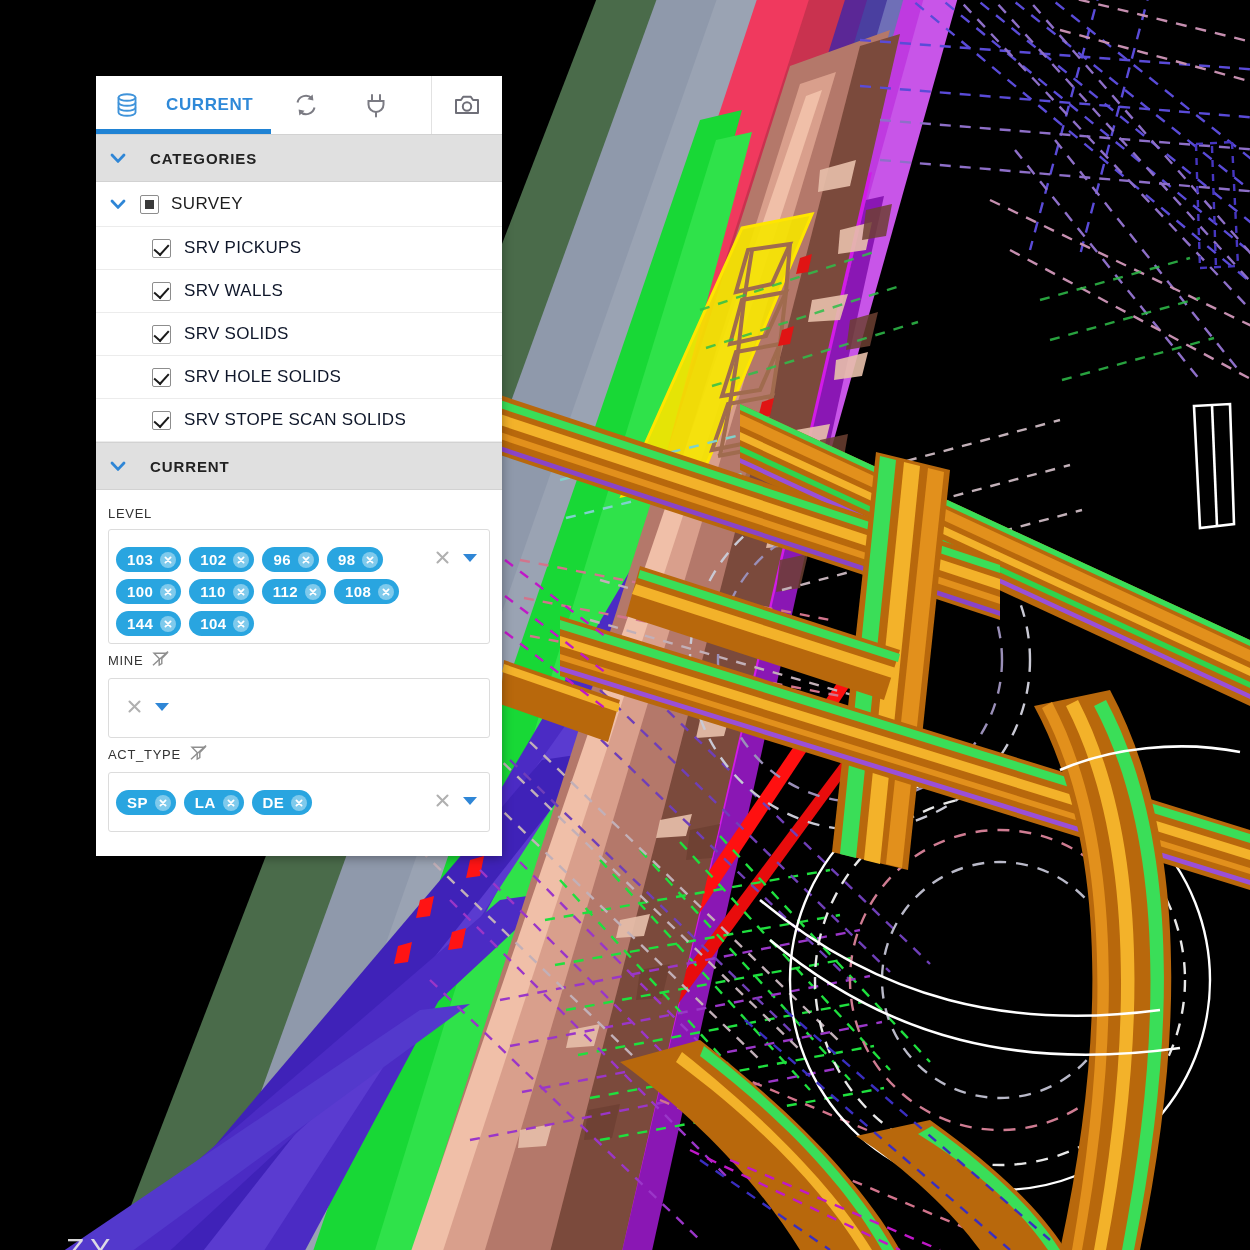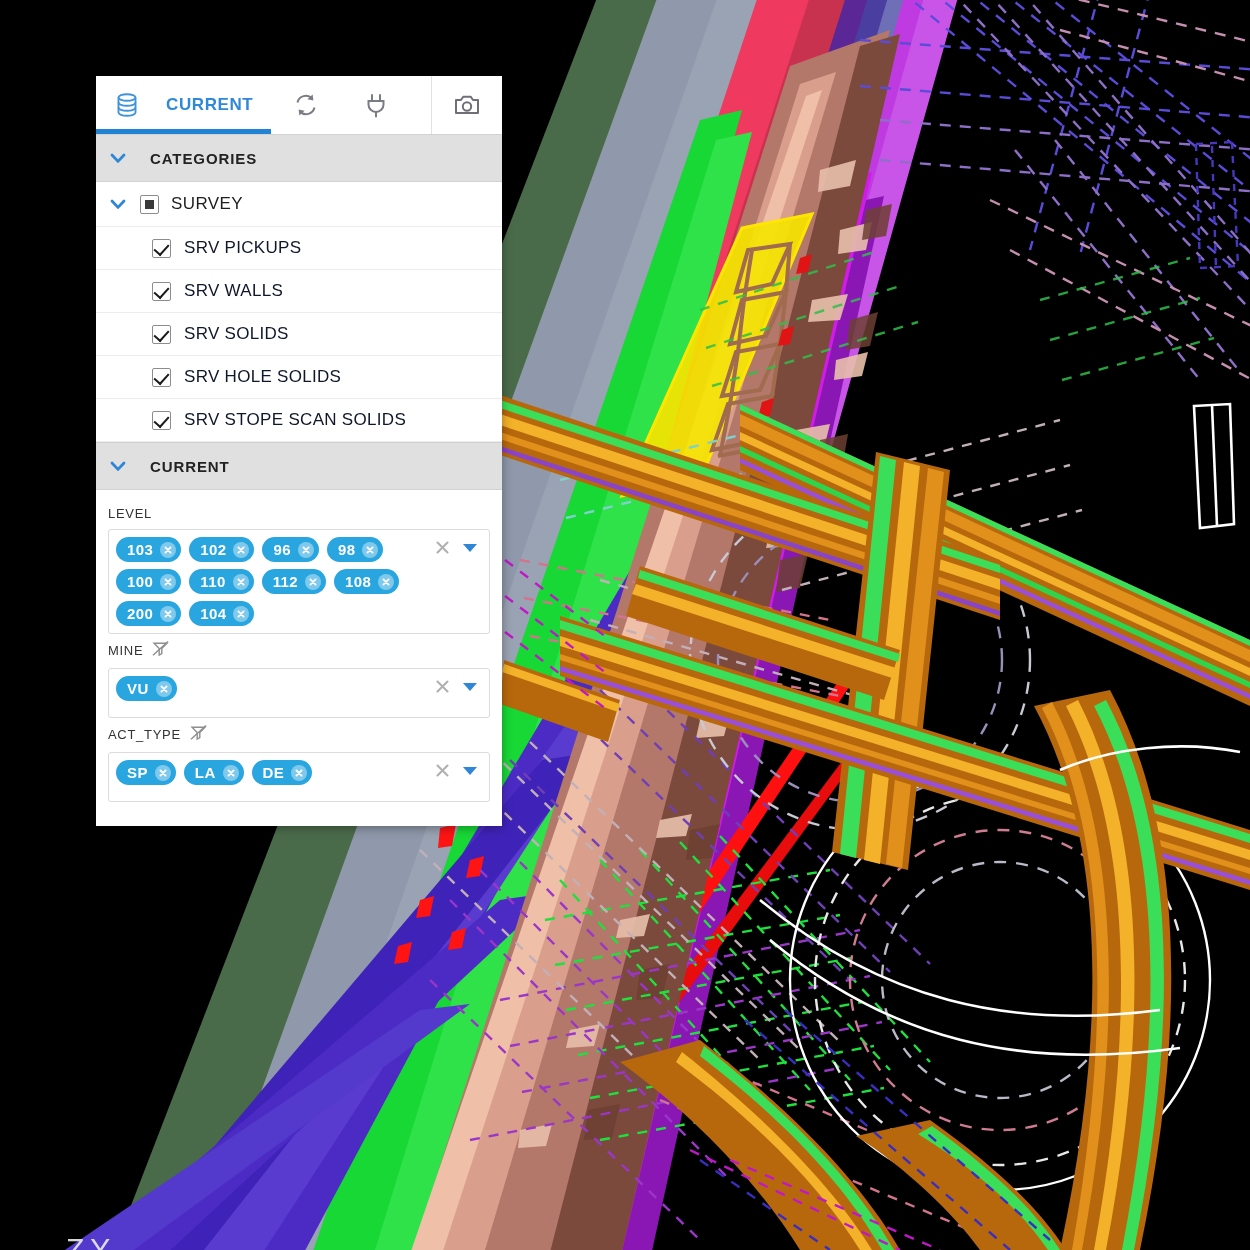--- a/index.html
+++ b/index.html
@@ -85,21 +85,21 @@
   }
 
   
   .fbody{background:#fff;padding:12px 12px 18px 12px;}
   .flabel{
     display:flex;align-items:center;gap:9px;
     font-size:13px;color:#333;letter-spacing:.7px;margin:4px 0 8px 0;
   }
   .fbox{
     border:1px solid #dcdcdc;border-radius:3px;background:#fff;
-    display:flex;align-items:flex-start;padding:7px 6px 7px 7px;min-height:34px;
+    display:flex;align-items:flex-start;padding:17px 6px 7px 7px;min-height:34px;
     margin-bottom:6px;
   }
   .chips{flex:1;display:flex;flex-wrap:wrap;gap:7px 8px;}
   .chip{
     display:inline-flex;align-items:center;gap:7px;height:25px;
     background:#29a5e0;border-radius:13px;padding:0 5px 0 11px;
     color:#fff;font-size:15px;font-weight:bold;letter-spacing:.4px;
     cursor:pointer;white-space:nowrap;
   }
   .chip .x{
@@ -579,21 +579,21 @@
           </span>
         <span class="chip">
             <span>108</span>
             <span class="x">
               <svg width="10" height="10" viewBox="0 0 10 10">
                 <path d="M2.4,2.4 L7.6,7.6 M7.6,2.4 L2.4,7.6" stroke="#fff" stroke-width="1.8" stroke-linecap="round"></path>
               </svg>
             </span>
           </span>
         <span class="chip">
-            <span>200</span>
+            <span>144</span>
             <span class="x">
               <svg width="10" height="10" viewBox="0 0 10 10">
                 <path d="M2.4,2.4 L7.6,7.6 M7.6,2.4 L2.4,7.6" stroke="#fff" stroke-width="1.8" stroke-linecap="round"></path>
               </svg>
             </span>
           </span>
         <span class="chip">
             <span>104</span>
             <span class="x">
               <svg width="10" height="10" viewBox="0 0 10 10">
@@ -615,80 +615,70 @@
     <div class="flabel">
       <span>MINE</span>
       <span>
         <svg width="17" height="17" viewBox="0 0 17 17">
           <path d="M2,3.2 H15 L9.8,8.6 V13.6 L7.2,15 V8.6 Z" fill="none" stroke="#8e8e8e" stroke-width="1.4"></path>
           <path d="M1,15.2 L16,1.6" stroke="#8e8e8e" stroke-width="1.4"></path>
         </svg>
       </span>
     </div>
     <div class="fbox">
+      <div class="ctrls">
+        <span class="xclr">
+          <svg width="17" height="17" viewBox="0 0 17 17">
+              <path d="M3.5,3.5 L13.5,13.5 M13.5,3.5 L3.5,13.5" stroke="#b0b0b0" stroke-width="2.1" stroke-linecap="round"></path>
+            </svg>
+        </span>
+        <span class="caret"></span>
+      </div>
+    </div>
+
+    <div class="flabel">
+      <span>ACT_TYPE</span>
+      <span>
+        <svg width="17" height="17" viewBox="0 0 17 17">
+          <path d="M2,3.2 H15 L9.8,8.6 V13.6 L7.2,15 V8.6 Z" fill="none" stroke="#8e8e8e" stroke-width="1.4"></path>
+          <path d="M1,15.2 L16,1.6" stroke="#8e8e8e" stroke-width="1.4"></path>
+        </svg>
+      </span>
+    </div>
+    <div class="fbox">
       <div class="chips">
         <span class="chip">
-            <span>VU</span>
+            <span>SP</span>
+            <span class="x">
+              <svg width="10" height="10" viewBox="0 0 10 10">
+                <path d="M2.4,2.4 L7.6,7.6 M7.6,2.4 L2.4,7.6" stroke="#fff" stroke-width="1.8" stroke-linecap="round"></path>
+              </svg>
+            </span>
+          </span>
+        <span class="chip">
+            <span>LA</span>
+            <span class="x">
+              <svg width="10" height="10" viewBox="0 0 10 10">
+                <path d="M2.4,2.4 L7.6,7.6 M7.6,2.4 L2.4,7.6" stroke="#fff" stroke-width="1.8" stroke-linecap="round"></path>
+              </svg>
+            </span>
+          </span>
+        <span class="chip">
+            <span>DE</span>
             <span class="x">
               <svg width="10" height="10" viewBox="0 0 10 10">
                 <path d="M2.4,2.4 L7.6,7.6 M7.6,2.4 L2.4,7.6" stroke="#fff" stroke-width="1.8" stroke-linecap="round"></path>
               </svg>
             </span>
           </span>
       </div>
       <div class="ctrls">
         <span class="xclr">
           <svg width="17" height="17" viewBox="0 0 17 17">
               <path d="M3.5,3.5 L13.5,13.5 M13.5,3.5 L3.5,13.5" stroke="#b0b0b0" stroke-width="2.1" stroke-linecap="round"></path>
             </svg>
         </span>
         <span class="caret"></span>
       </div>
     </div>
 
-    <div class="flabel">
-      <span>ACT_TYPE</span>
-      <span>
-        <svg width="17" height="17" viewBox="0 0 17 17">
-          <path d="M2,3.2 H15 L9.8,8.6 V13.6 L7.2,15 V8.6 Z" fill="none" stroke="#8e8e8e" stroke-width="1.4"></path>
-          <path d="M1,15.2 L16,1.6" stroke="#8e8e8e" stroke-width="1.4"></path>
-        </svg>
-      </span>
-    </div>
-    <div class="fbox">
-      <div class="chips">
-        <span class="chip">
-            <span>SP</span>
-            <span class="x">
-              <svg width="10" height="10" viewBox="0 0 10 10">
-                <path d="M2.4,2.4 L7.6,7.6 M7.6,2.4 L2.4,7.6" stroke="#fff" stroke-width="1.8" stroke-linecap="round"></path>
-              </svg>
-            </span>
-          </span>
-        <span class="chip">
-            <span>LA</span>
-            <span class="x">
-              <svg width="10" height="10" viewBox="0 0 10 10">
-                <path d="M2.4,2.4 L7.6,7.6 M7.6,2.4 L2.4,7.6" stroke="#fff" stroke-width="1.8" stroke-linecap="round"></path>
-              </svg>
-            </span>
-          </span>
-        <span class="chip">
-            <span>DE</span>
-            <span class="x">
-              <svg width="10" height="10" viewBox="0 0 10 10">
-                <path d="M2.4,2.4 L7.6,7.6 M7.6,2.4 L2.4,7.6" stroke="#fff" stroke-width="1.8" stroke-linecap="round"></path>
-              </svg>
-            </span>
-          </span>
-      </div>
-      <div class="ctrls">
-        <span class="xclr">
-          <svg width="17" height="17" viewBox="0 0 17 17">
-              <path d="M3.5,3.5 L13.5,13.5 M13.5,3.5 L3.5,13.5" stroke="#b0b0b0" stroke-width="2.1" stroke-linecap="round"></path>
-            </svg>
-        </span>
-        <span class="caret"></span>
-      </div>
-    </div>
-
   </div>
 </div>
 
 </body></html>

